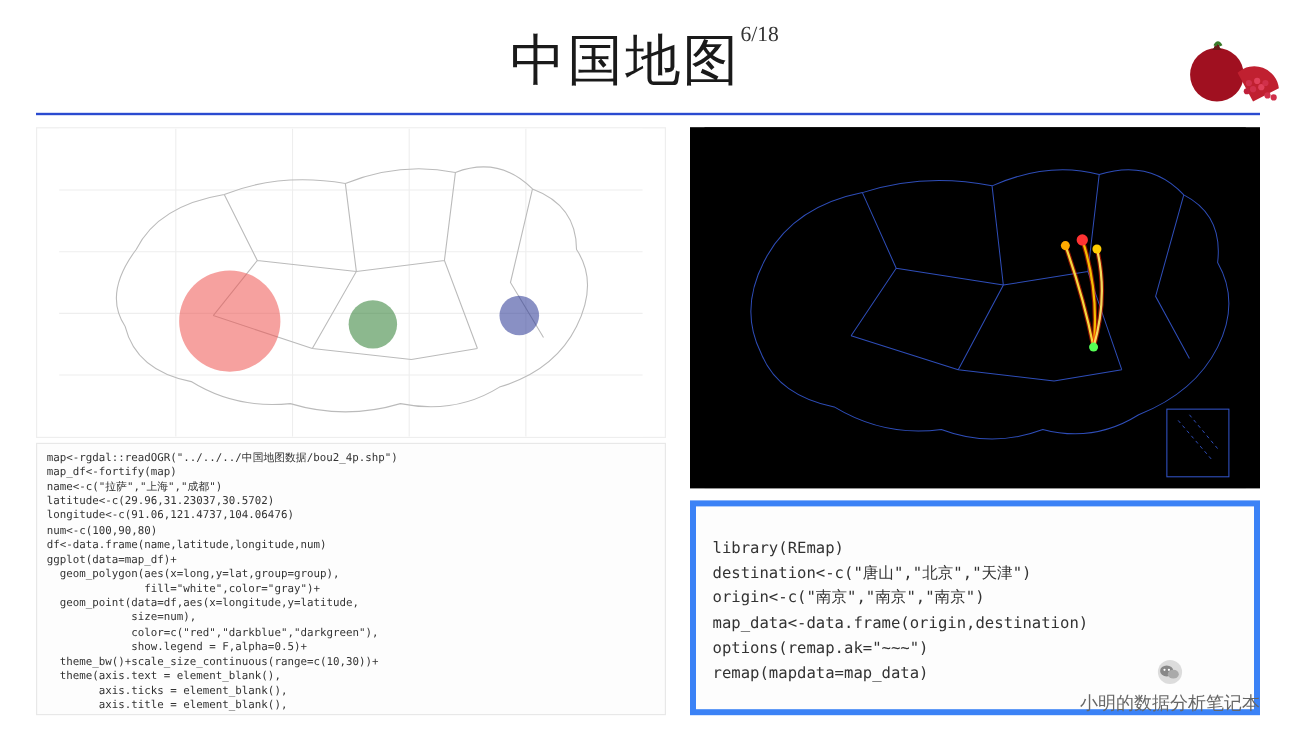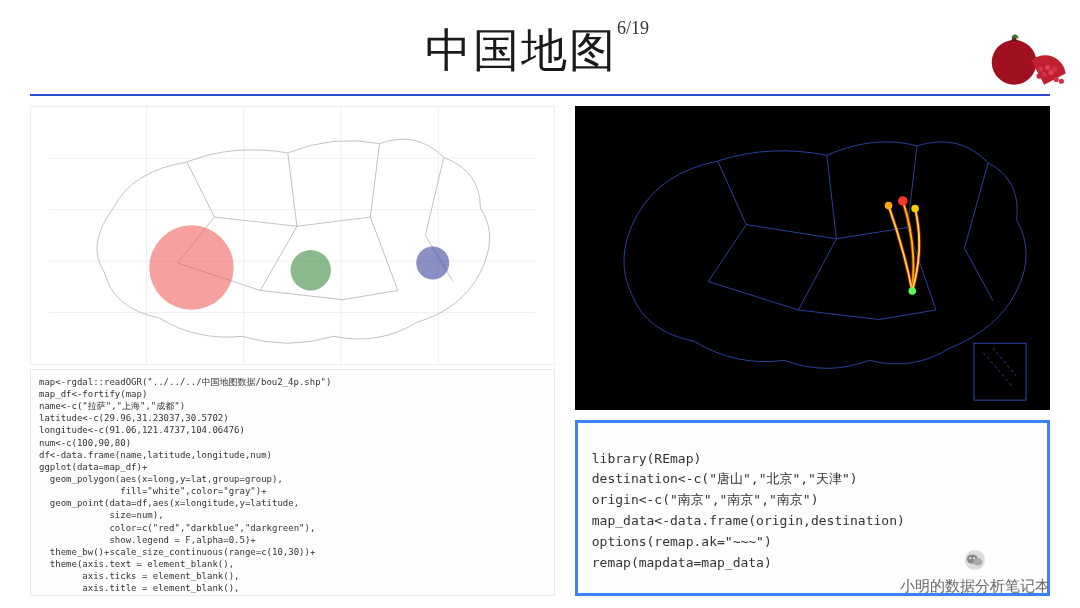--- a/index.html
+++ b/index.html
@@ -82,21 +82,21 @@
     height: 320px;
     background: #000;
     position: relative;
   }
   .code-b {
     font-family: "Consolas", "Menlo", monospace;
     font-size: 13px;
     line-height: 1.6;
     color: #333;
     background: #fdfdfd;
-    border: 3px solid #3b82f6;
+    border: 5px solid #3b82f6;
     padding: 26px 14px;
     white-space: pre;
     overflow: hidden;
     margin-top: 10px;
   }
   .watermark {
     position: absolute;
     bottom: 12px;
     right: 30px;
     display: flex;
@@ -116,21 +116,21 @@
   }
 </style>
 </head>
 <body>
 
 <div class="slide">
 
   <div class="header">
     <div class="title">中国地图</div>
     <div class="page-num">
-      <span>6</span>/<span>19</span>
+      <span>6</span>/<span>18</span>
     </div>
   </div>
 
   <svg class="decor" viewBox="0 0 100 74">
     <ellipse cx="35" cy="42" rx="26" ry="26" fill="#a01020"></ellipse>
     <path d="M32 16 Q35 6 38 16 L40 18 L30 18 Z" fill="#6a1818"></path>
     <path d="M33 14 Q36 8 39 14" stroke="#3a7a2a" stroke-width="3" fill="none"></path>
     <path d="M55 40 A24 24 0 0 1 95 55 L70 68 Z" fill="#c02030"></path>
     <circle cx="66" cy="50" r="3" fill="#d0304a"></circle>
       <circle cx="74" cy="48" r="3" fill="#e0405a"></circle>

